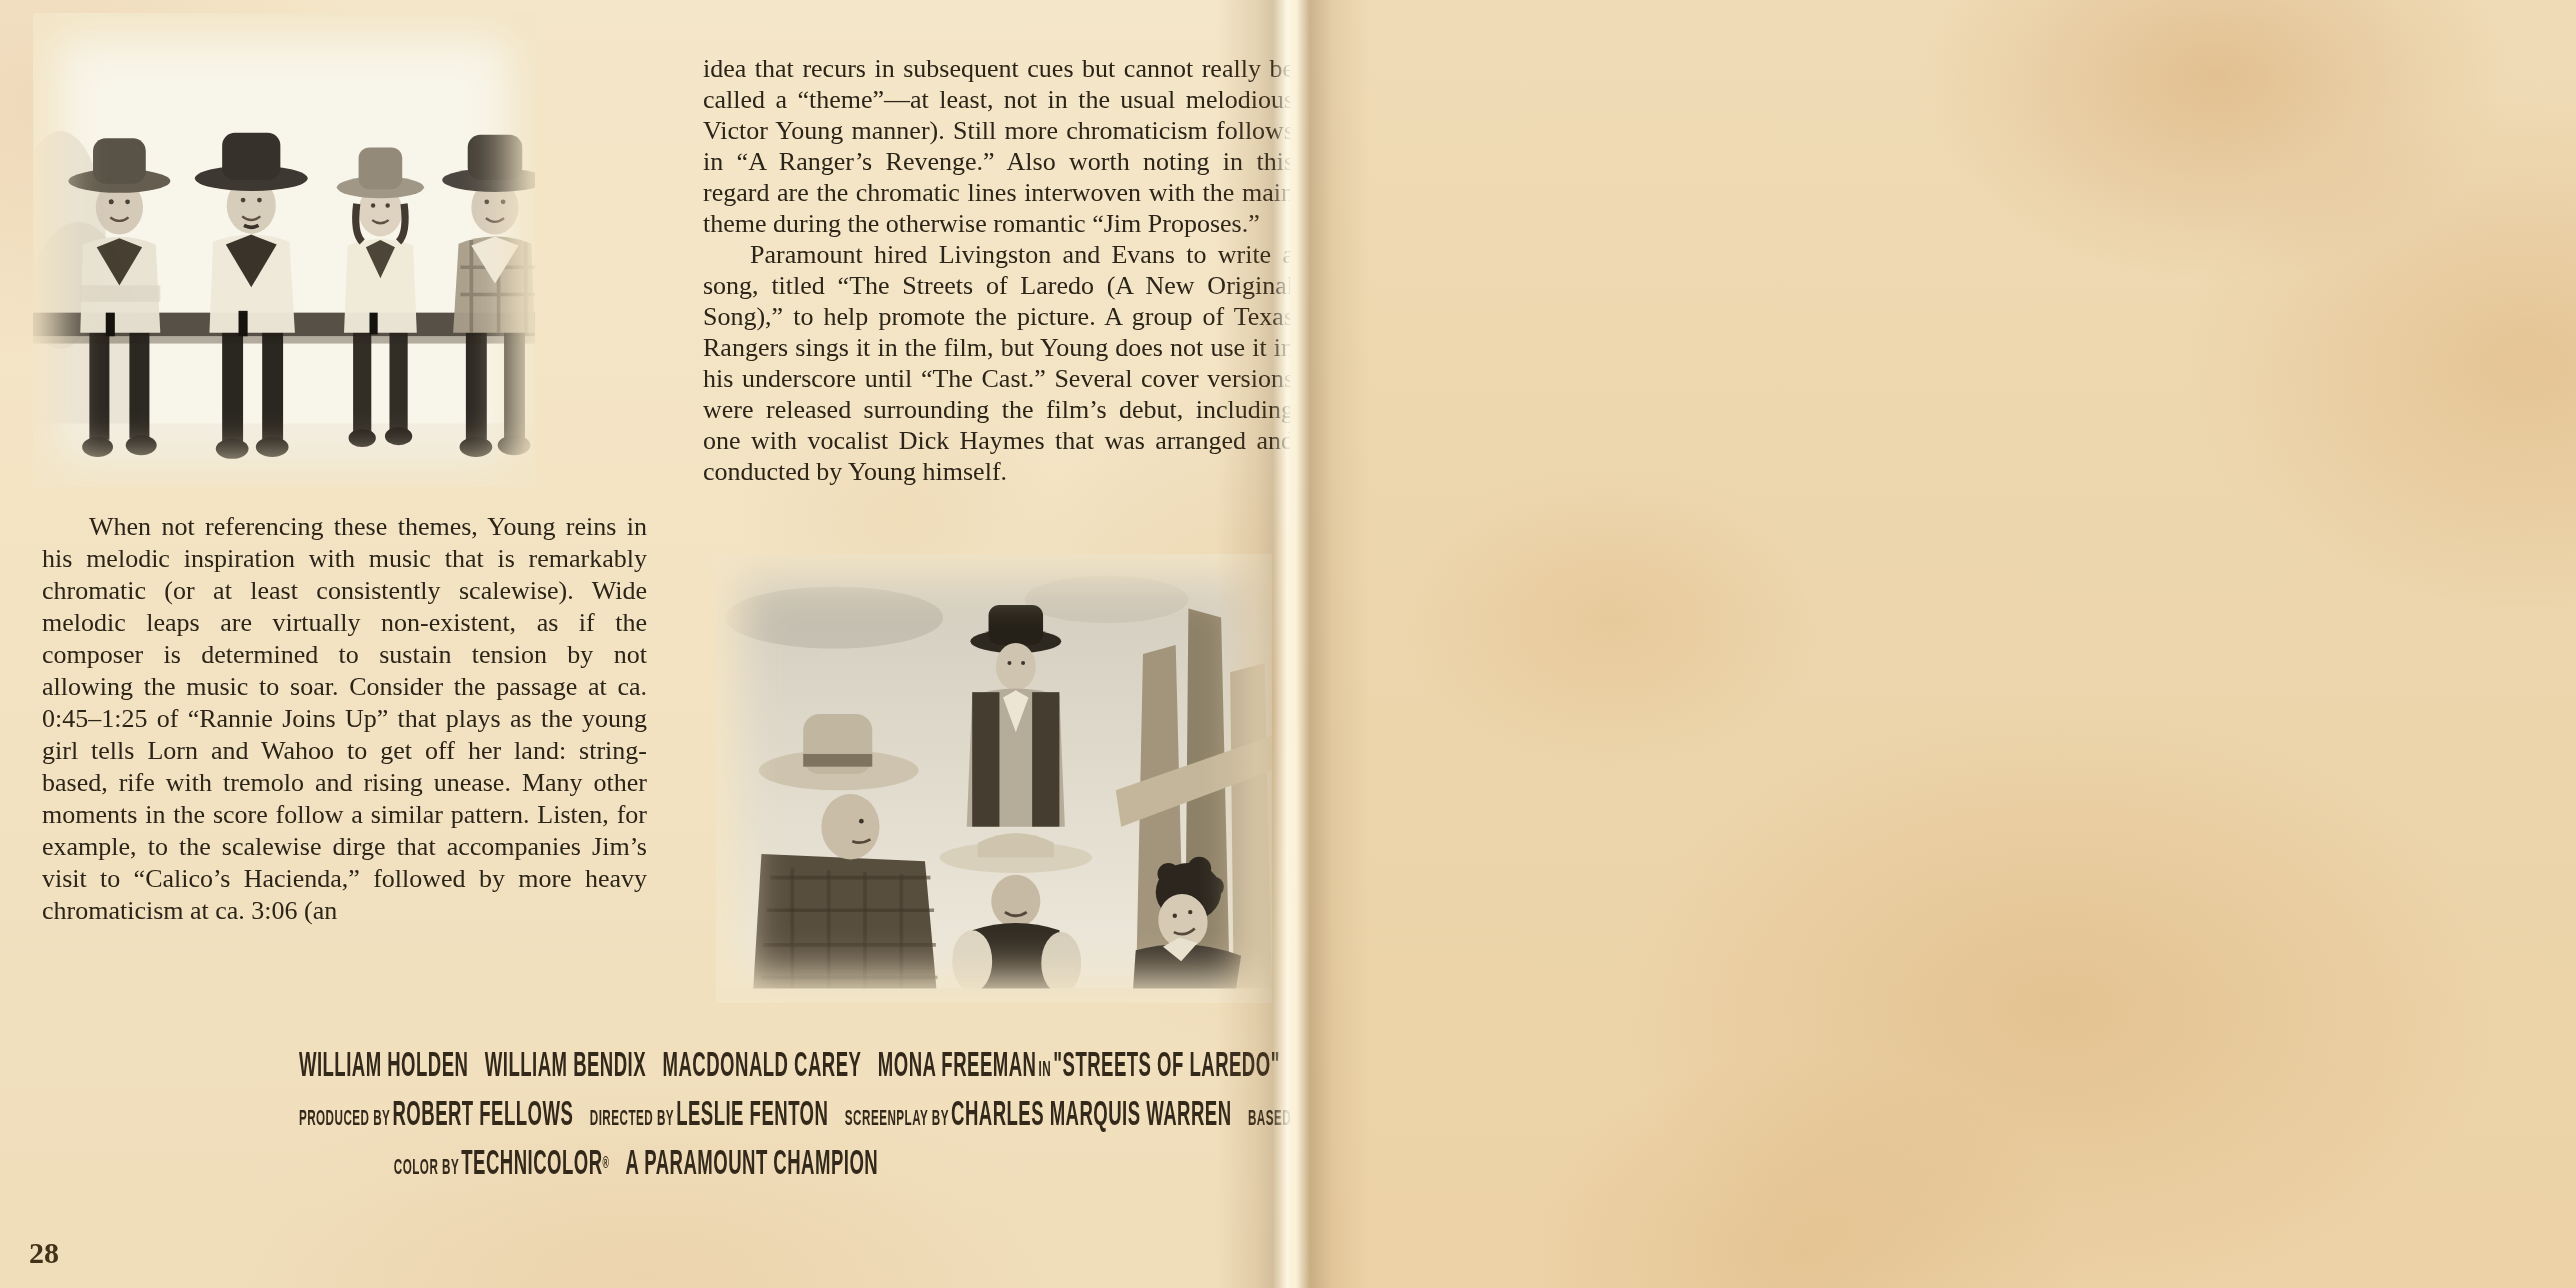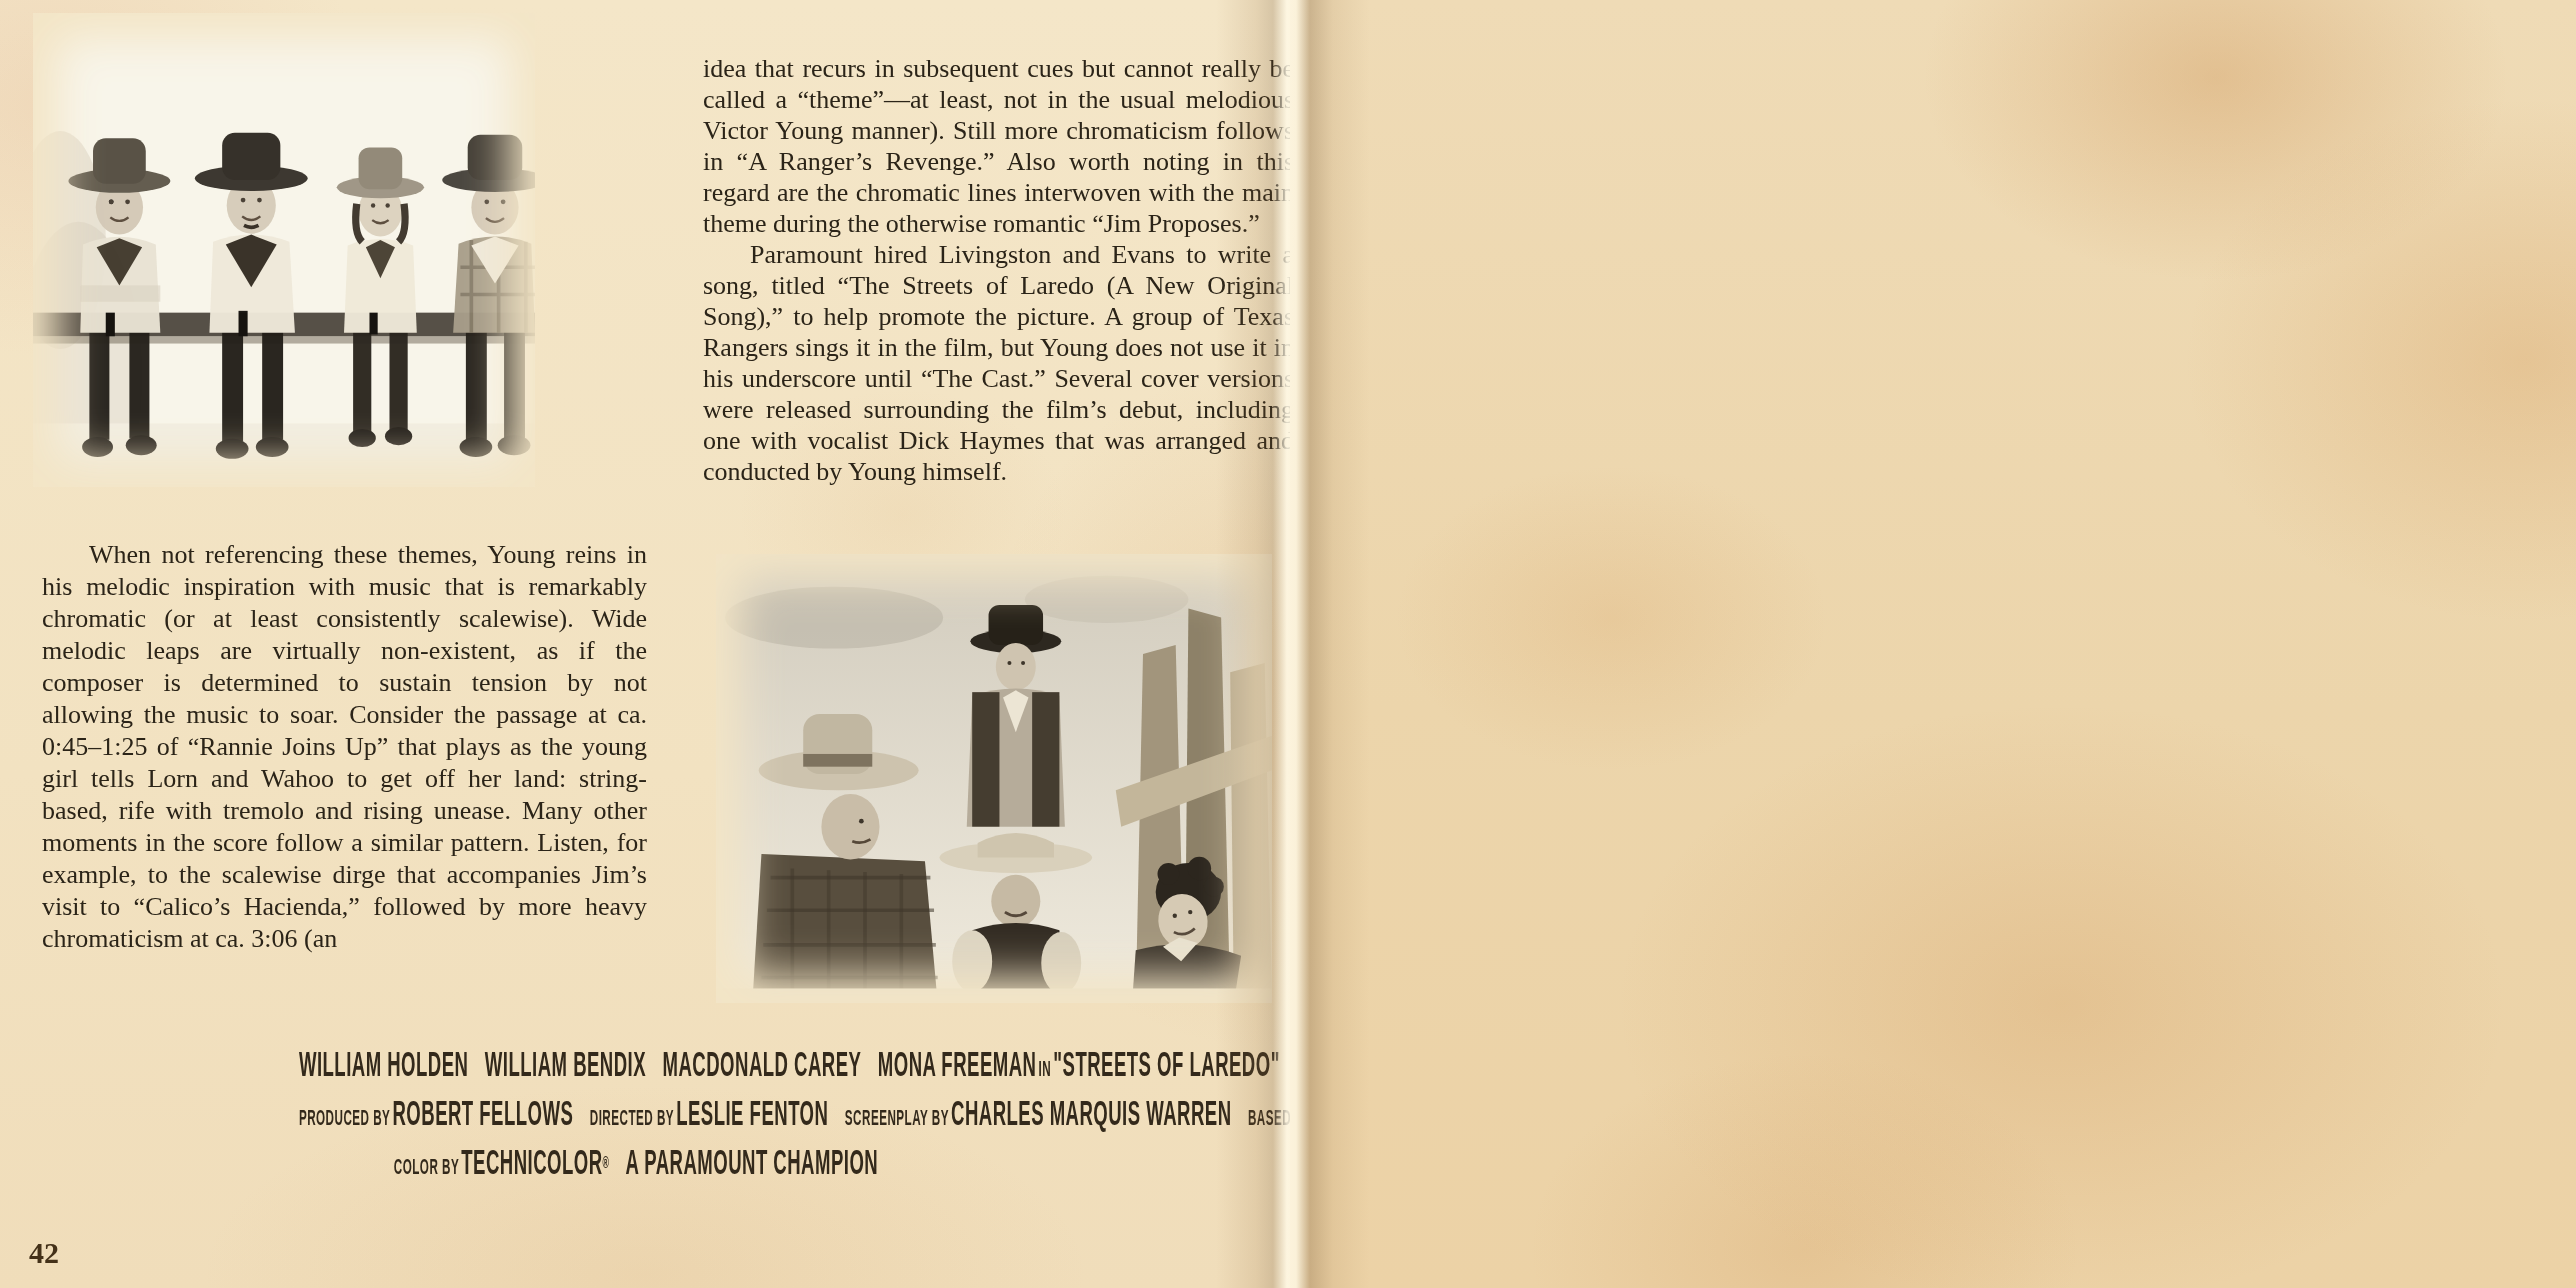--- a/index.html
+++ b/index.html
@@ -28,21 +28,21 @@
       linear-gradient(180deg, #efdbb6 0%, #ecd5ab 55%, #ecd2a6 100%);
   }
   
   #gutter { position:absolute; left:1216px; top:0; width:154px; height:1288px; z-index:60; pointer-events:none;
     background:linear-gradient(90deg,
       rgba(150,112,66,0) 0%, rgba(150,112,66,.16) 26%, rgba(110,80,45,.22) 37%,
       rgba(255,249,230,.85) 46%, rgba(252,244,222,.9) 52%, rgba(120,88,50,.30) 61%,
       rgba(150,112,66,.12) 76%, rgba(150,112,66,0) 100%); }
 
   
-  #col-left  { position:absolute; left:42px;  top:539px; width:605px;
+  #col-left  { position:absolute; left:42px;  top:511px; width:605px;
     font-size:26px; line-height:32px; text-align:justify; }
   #col-left p { text-indent:47px; }
   #col-right { position:absolute; left:703px; top:53px;  width:591px;
     font-size:26px; line-height:31px; text-align:justify; }
   #col-right p + p { text-indent:47px; }
 
   
   .photo { position:absolute; overflow:hidden; }
   .photo svg { display:block; width:100%; height:100%; }
   .fade-l::after, .fade-r::after { content:""; position:absolute; inset:0; pointer-events:none; }
@@ -243,21 +243,21 @@
         <span class="c-small">BASED ON A STORY BY</span>
         <span class="c-big">LOUIS STEVENS &amp; ELIZABETH HILL</span>
       </div>
       <div class="credit-line">
         <span class="c-small">COLOR BY</span>
         <span class="c-big">TECHNICOLOR</span><span class="c-reg">®</span><span class="c-gap"></span>
         <span class="c-big">A PARAMOUNT CHAMPION</span>
       </div>
     </div>
 
-    <div class="pagenum" id="pagenum-left">42</div>
+    <div class="pagenum" id="pagenum-left">28</div>
   </div>
 
   <div class="page" id="page-right">
 
     
     
 
     
     
 

